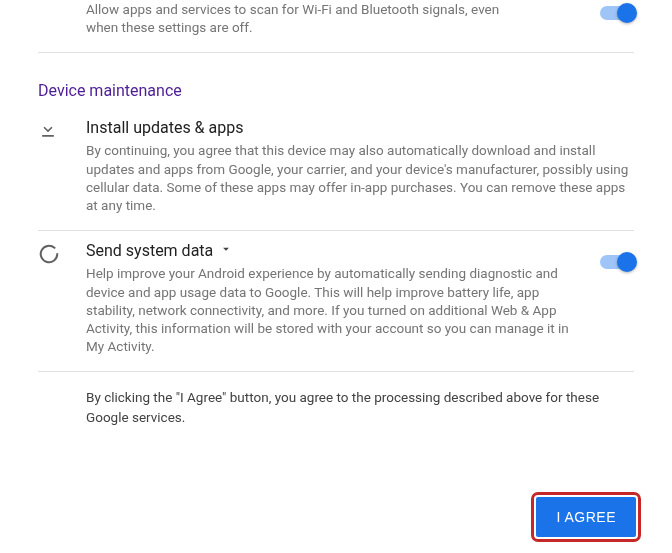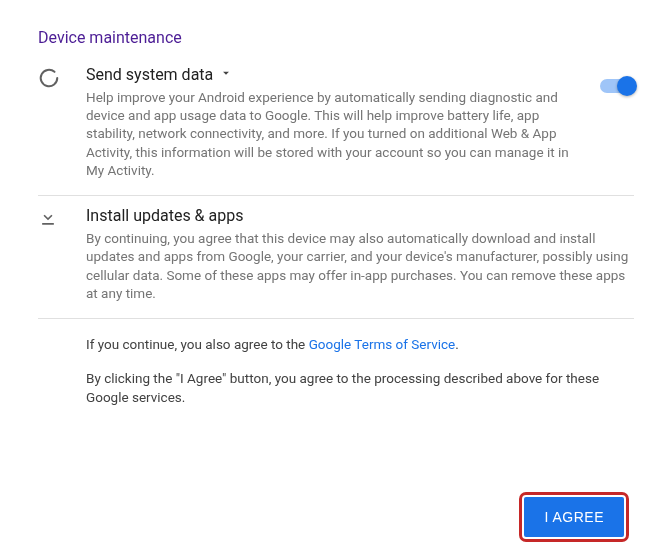--- a/index.html
+++ b/index.html
@@ -86,21 +86,21 @@
     padding: 16px 0 8px 48px;
     font-size: 13.5px;
     color: #424242;
     line-height: 1.45;
   }
   .legal p { margin-bottom: 14px; }
   .footer {
     position: absolute;
     bottom: 0;
     left: 0;
-    right: 12px;
+    right: 0;
     height: 72px;
     background: #ffffff;
     display: flex;
     justify-content: flex-end;
     align-items: center;
     padding-right: 36px;
   }
   .agree-btn {
     background: #1a73e8;
     color: #ffffff;
@@ -120,22 +120,49 @@
   .top-item {
     padding-top: 0;
   }
   .top-item .desc { padding-right: 40px; }
 </style>
 </head>
 <body>
 
 <div class="content">
 
+  <div class="item top-item">
+    <div class="icon-col"></div>
+    <div class="text-col">
+      <div class="desc">Allow apps and services to scan for Wi-Fi and Bluetooth signals, even when these settings are off.</div>
+    </div>
+    <div class="toggle">
+      <div class="toggle-track">
+          <div class="toggle-thumb"></div>
+        </div>
+    </div>
+  </div>
 
   <div class="section-header">Device maintenance</div>
+
+  <div class="item">
+    <div class="icon-col">
+      <span>
+        <svg width="20" height="20" viewBox="0 0 24 24" fill="#616161">
+          <path d="M19 18H5v2h14v-2zM12 2L12 12 8 8l-1.4 1.4L12 14.8l5.4-5.4L16 8l-4 4V2z"></path>
+        </svg>
+      </span>
+    </div>
+    <div class="text-col full">
+      <div class="title-row">
+        <span class="title">Install updates &amp; apps</span>
+      </div>
+      <div class="desc">By continuing, you agree that this device may also automatically download and install updates and apps from Google, your carrier, and your device's manufacturer, possibly using cellular data. Some of these apps may offer in-app purchases. You can remove these apps at any time.</div>
+    </div>
+  </div>
 
   <div class="item">
     <div class="icon-col">
       <span>
         <svg width="22" height="22" viewBox="0 0 24 24" fill="none" stroke="#616161" stroke-width="2.2">
           <path d="M21 12a9 9 0 1 1-3-6.7" stroke-linecap="round"></path>
         </svg>
       </span>
     </div>
     <div class="text-col">
@@ -149,40 +176,21 @@
       </div>
       <div class="desc">Help improve your Android experience by automatically sending diagnostic and device and app usage data to Google. This will help improve battery life, app stability, network connectivity, and more. If you turned on additional Web &amp; App Activity, this information will be stored with your account so you can manage it in My Activity.</div>
     </div>
     <div class="toggle mid">
       <div class="toggle-track">
           <div class="toggle-thumb"></div>
         </div>
     </div>
   </div>
 
-  <div class="item">
-    <div class="icon-col">
-      <span>
-        <svg width="20" height="20" viewBox="0 0 24 24" fill="#616161">
-          <path d="M19 18H5v2h14v-2zM12 2L12 12 8 8l-1.4 1.4L12 14.8l5.4-5.4L16 8l-4 4V2z"></path>
-        </svg>
-      </span>
-    </div>
-    <div class="text-col full">
-      <div class="title-row">
-        <span class="title">Install updates &amp; apps</span>
-      </div>
-      <div class="desc">By continuing, you agree that this device may also automatically download and install updates and apps from Google, your carrier, and your device's manufacturer, possibly using cellular data. Some of these apps may offer in-app purchases. You can remove these apps at any time.</div>
-    </div>
-  </div>
-
   <div class="legal">
-    <p>
-      <span>If you continue, you also agree to the </span><a href="#" class="link">Google Terms of Service</a><span>.</span>
-    </p>
     <p>By clicking the "I Agree" button, you agree to the processing described above for these Google services.</p>
   </div>
 
 </div>
 
 <div class="footer">
   <button class="agree-btn">I AGREE</button>
 </div>
 
 </body></html>

